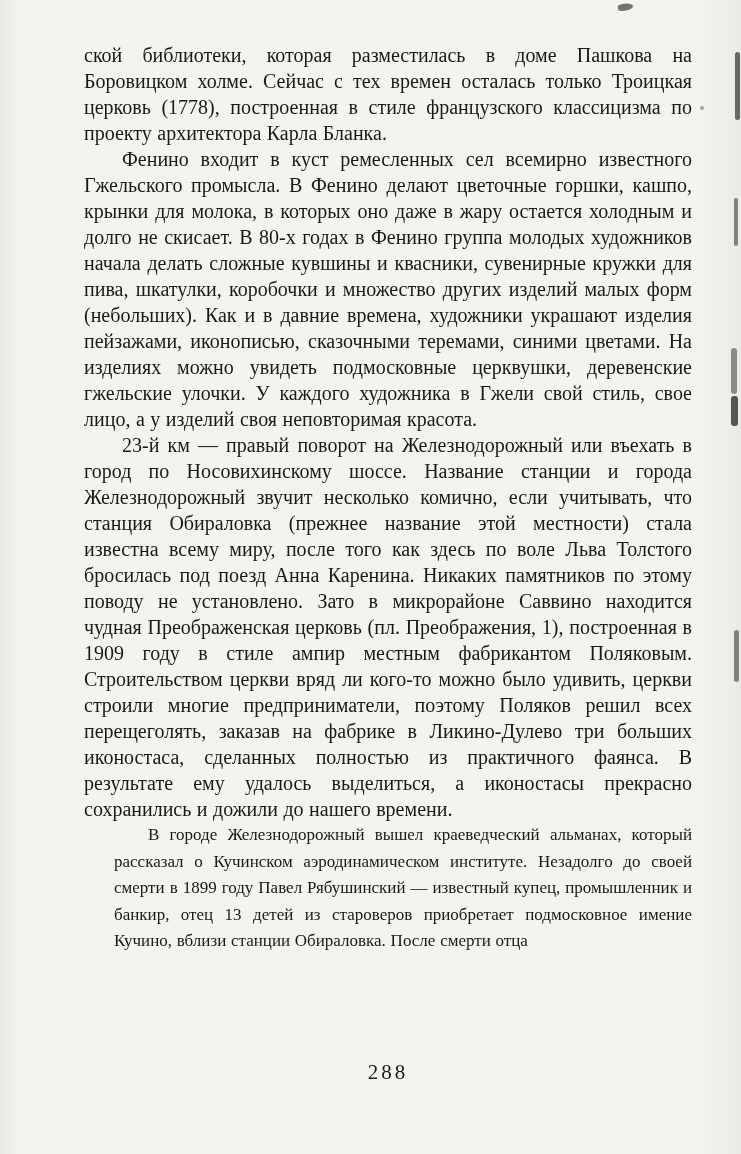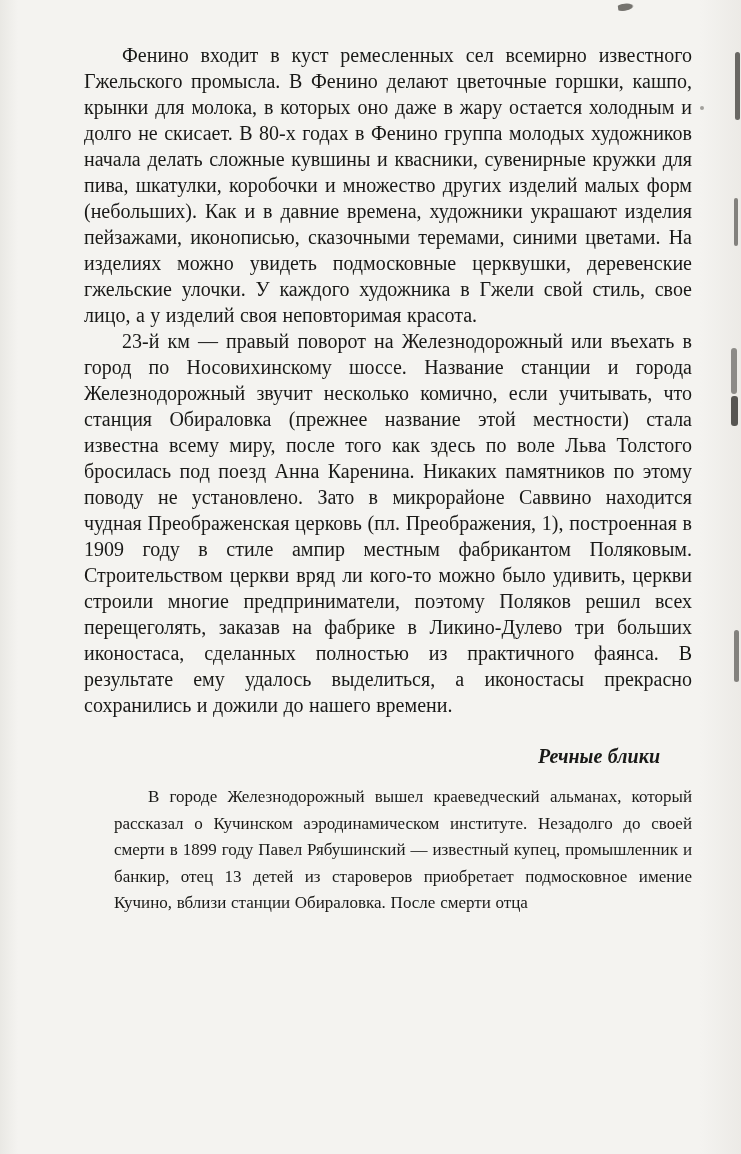--- a/index.html
+++ b/index.html
@@ -105,24 +105,25 @@
 
   <div class="scan-speck"></div>
   <div class="dot-speck"></div>
   <div class="scan-mark m1"></div>
   <div class="scan-mark m2"></div>
   <div class="scan-mark m3"></div>
   <div class="scan-mark m4"></div>
   <div class="scan-mark m5"></div>
 
   <div class="text-block">
+    <p class="continuation">ской библиотеки, которая разместилась в доме Пашкова на Боровицком холме. Сейчас с тех времен осталась только Троицкая церковь (1778), построенная в стиле французского классицизма по проекту архитектора Карла Бланка.</p>
     <p>Фенино входит в куст ремесленных сел всемирно известного Гжельского промысла. В Фенино делают цветочные горшки, кашпо, крынки для молока, в которых оно даже в жару остается холодным и долго не скисает. В 80-х годах в Фенино группа молодых художников начала делать сложные кувшины и квасники, сувенирные кружки для пива, шкатулки, коробочки и множество других изделий малых форм (небольших). Как и в давние времена, художники украшают изделия пейзажами, иконописью, сказочными теремами, синими цветами. На изделиях можно увидеть подмосковные церквушки, деревенские гжельские улочки. У каждого художника в Гжели свой стиль, свое лицо, а у изделий своя неповторимая красота.</p>
     <p>23-й км — правый поворот на Железнодорожный или въехать в город по Носовихинскому шоссе. Название станции и города Железнодорожный звучит несколько комично, если учитывать, что станция Обираловка (прежнее название этой местности) стала известна всему миру, после того как здесь по воле Льва Толстого бросилась под поезд Анна Каренина. Никаких памятников по этому поводу не установлено. Зато в микрорайоне Саввино находится чудная Преображенская церковь (пл. Преображения, 1), построенная в 1909 году в стиле ампир местным фабрикантом Поляковым. Строительством церкви вряд ли кого-то можно было удивить, церкви строили многие предприниматели, поэтому Поляков решил всех перещеголять, заказав на фабрике в Ликино-Дулево три больших иконостаса, сделанных полностью из практичного фаянса. В результате ему удалось выделиться, а иконостасы прекрасно сохранились и дожили до нашего времени.</p>
 
-    <h3 class="section-heading">Речные блики</h3>
 
     <div class="excerpt">
       <p>В городе Железнодорожный вышел краеведческий альманах, который рассказал о Кучинском аэродинамическом институте. Незадолго до своей смерти в 1899 году Павел Рябушинский — известный купец, промышленник и банкир, отец 13 детей из староверов приобретает подмосковное имение Кучино, вблизи станции Обираловка. После смерти отца</p>
     </div>
   </div>
 
+  <div class="page-number">288</div>
 
 </div>
 
 </body></html>

